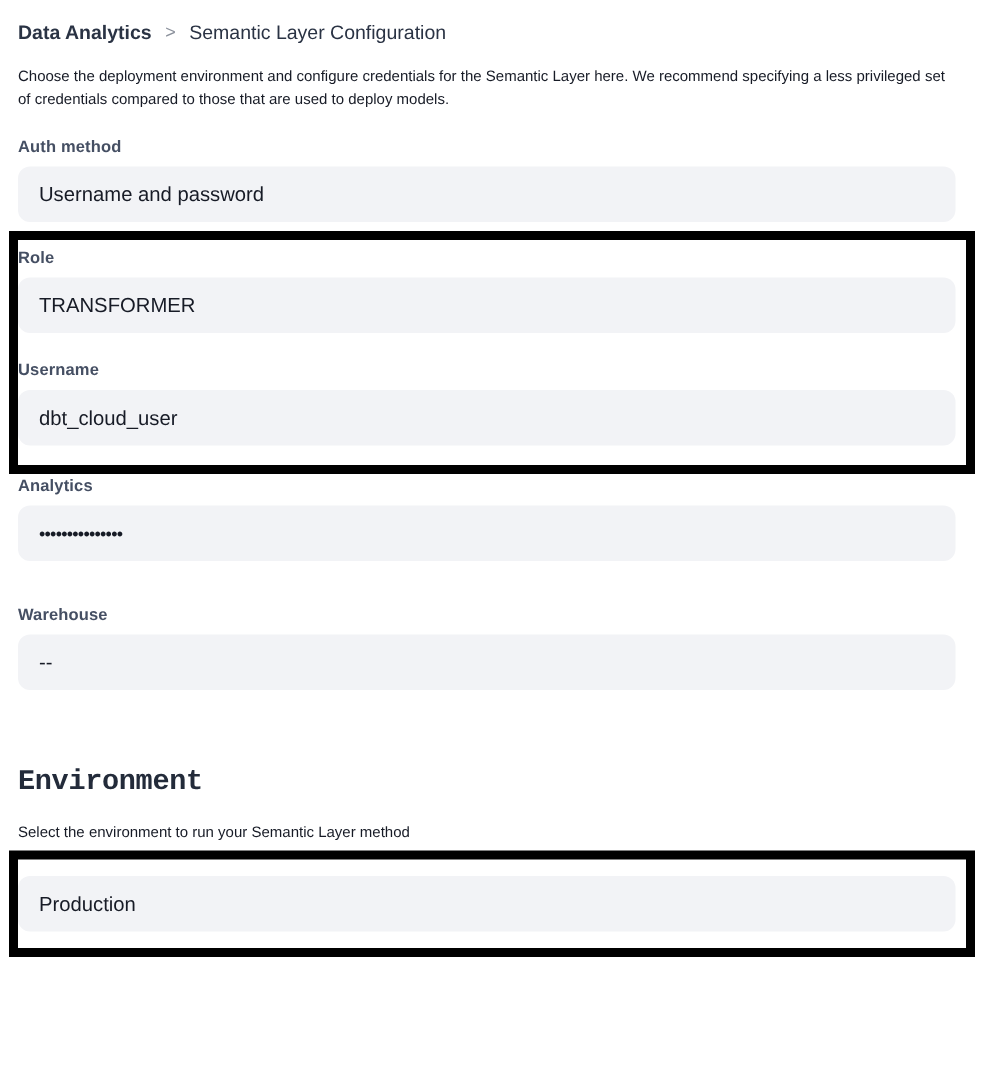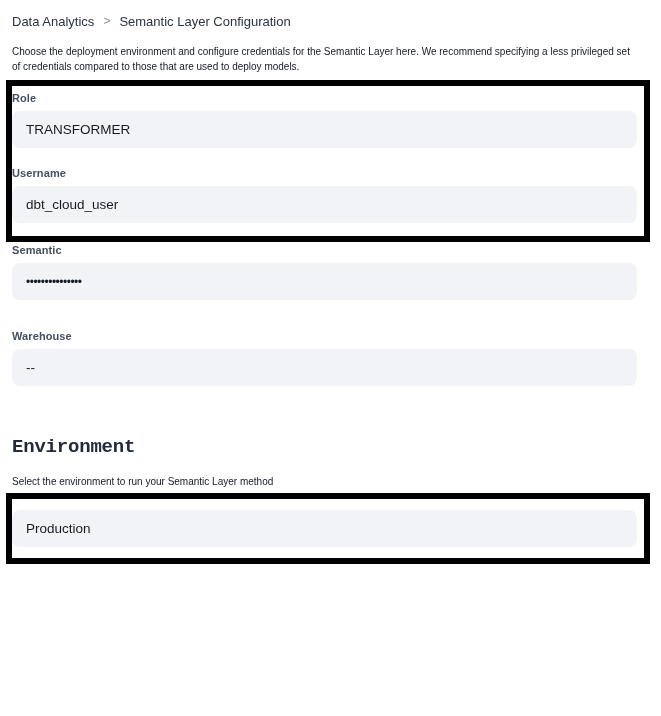--- a/index.html
+++ b/index.html
@@ -19,21 +19,21 @@
     background: var(--page-bg);
     font-family: "Liberation Sans", sans-serif;
     overflow: hidden;
   }
   .page { padding: 14px 24px 0 12px; }
 
   .breadcrumb {
     display: flex; align-items: center; gap: 9px;
     font-size: 13px; color: var(--breadcrumb);
   }
-  .crumb-parent { font-weight: 400; cursor: pointer; }
+  .crumb-parent { font-weight: 700; cursor: pointer; }
   .crumb-sep { color: var(--separator); font-size: 12px; font-weight: 400; transform: translateY(-1px); }
   .crumb-current { font-weight: 400; }
 
   .section-title {
     font-size: 19px; font-weight: 700; color: var(--heading);
     margin: 23px 0 0; letter-spacing: -0.2px;
   }
   .description {
     font-size: 10px; line-height: 1.45; color: var(--body-text);
     margin: 16px 0 0;
@@ -80,34 +80,38 @@
 
   <nav class="breadcrumb">
     <span class="crumb-parent">Data Analytics</span>
     <span class="crumb-sep">&gt;</span>
     <span class="crumb-current">Semantic Layer Configuration</span>
   </nav>
 
   <section>
     <p class="description">Choose the deployment environment and configure credentials for the Semantic Layer here. We recommend specifying a less privileged set of credentials compared to those that are used to deploy models.</p>
 
+    <div class="field-group">
+      <div class="field-label">Auth method</div>
+      <input class="field-input" readonly="" value="Username and password" style="">
+    </div>
 
     <div class="annotation-box">
       <div class="field-group">
         <div class="field-label">Role</div>
         <input class="field-input" readonly="" value="TRANSFORMER" style="">
       </div>
       <div class="field-group">
         <div class="field-label">Username</div>
         <input class="field-input" readonly="" value="dbt_cloud_user" style="">
       </div>
     </div>
 
     <div class="field-group after-box">
-      <div class="field-label">Semantic</div>
+      <div class="field-label">Analytics</div>
       <input class="field-input password" readonly="" value="•••••••••••••••" style="">
     </div>
 
     <div class="field-group warehouse-group">
       <div class="field-label">Warehouse</div>
       <input class="field-input" readonly="" value="--" style="">
     </div>
   </section>
 
   <section>

